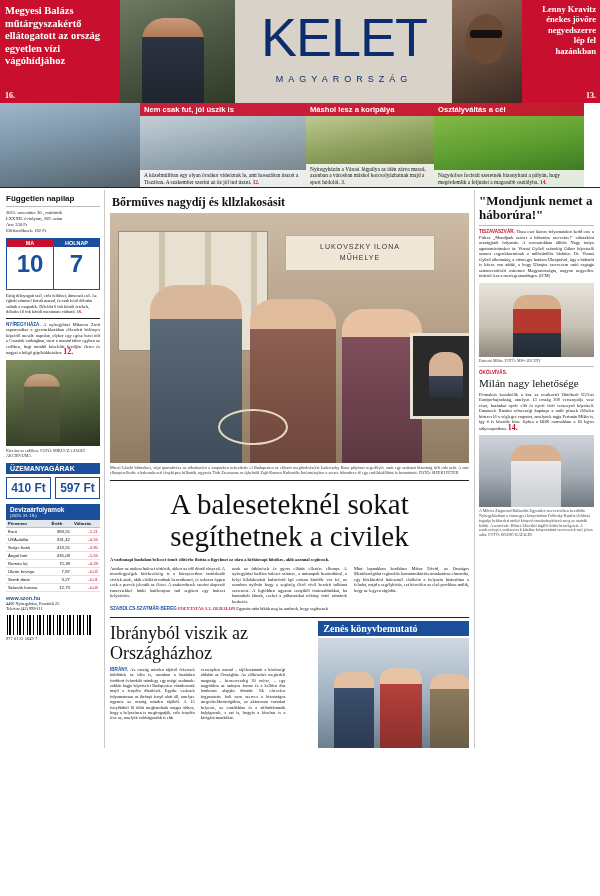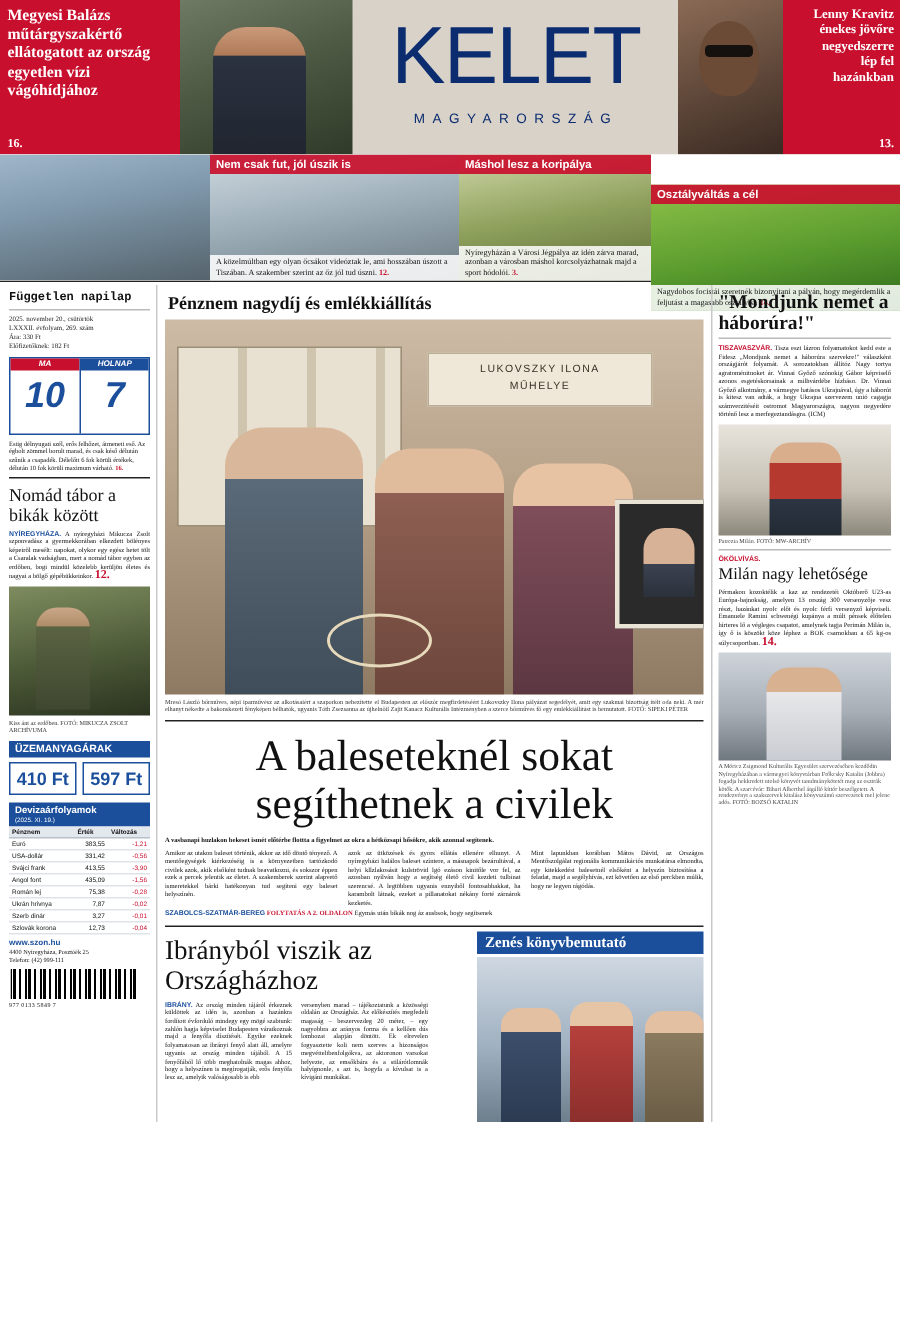--- a/index.html
+++ b/index.html
@@ -70,21 +70,21 @@
   }
   .rightbox .hl { font-weight:bold; font-size:8.6px; line-height:10.4px; text-align:right; }
   .rightbox .pg { position:absolute; bottom:3px; right:4px; font-size:8px; font-weight:bold; }
 
   
   .teasers { position:relative; width:600px; height:84px; background:#fff; display:flex; }
   .teaser { position:relative; height:84px; overflow:hidden; }
   .t1 { width:140px; }
   .t2 { width:128px; }
   .t3 { width:166px; }
-  .t4 { width:166px;margin-top:20px; }
+  .t4 { width:150px; }
   .teaser .img { position:absolute; left:0; top:0; width:100%; height:84px; }
   .t1 .img { background:linear-gradient(170deg,#9fb7c9 0%, #7f98ab 40%, #55636c 100%); }
   .t2 .img { background:linear-gradient(170deg,#cdd6a5 0%, #8ea05c 50%, #5c6b36 100%); }
   .t3 .img { background:linear-gradient(170deg,#cfd9df 0%, #9fb0bb 45%, #6a7880 100%); }
   .t4 .img { background:linear-gradient(170deg,#8fc24a 0%, #5a9b2e 55%, #2f6a1c 100%); }
   .teaser .band {
     position:absolute; left:0; top:0; width:100%; background:rgba(200,17,46,.93);
     color:#fff; font-weight:bold; font-size:7.6px; padding:2px 4px;
     font-family:"Liberation Sans", sans-serif;
   }
@@ -98,27 +98,27 @@
   
   .main { position:relative; width:600px; display:flex; }
   .col-left { width:104px; padding:4px 4px 0 6px; }
   .col-mid  { width:371px; padding:4px 5px 0 5px; border-left:1px solid #c9c9c9; border-right:1px solid #c9c9c9; }
   .col-right{ width:125px; padding:4px 6px 0 4px; }
 
   .rule { height:1px; background:#222; margin:3px 0; }
   .rule-thin { height:1px; background:#bbb; margin:3px 0; }
 
   
-  .masthead-lbl { font-weight:bold; font-size:8px; font-family:Liberation Mono, monospace; }
+  .masthead-lbl { font-weight:bold; font-size:8px; font-family:Liberation Sans, sans-serif; }
   .masthead-meta { font-size:4.6px; line-height:6px; color:#222; margin-top:2px; }
   .weather {
     margin-top:4px; border:1px solid #1b4f9c; height:52px; position:relative;
     display:flex;
   }
-  .weather .half { width:50%; position:relative;font-style:italic; }
+  .weather .half { width:50%; position:relative; }
   .weather .half + .half { border-left:1px solid #1b4f9c; }
   .weather .lab {
     background:#c8102e; color:#fff; text-align:center; font-size:5.4px; font-weight:bold;
     font-family:"Liberation Sans",sans-serif; padding:1px 0;
   }
   .weather .lab.blue { background:#1b4f9c; }
   .weather .deg {
     text-align:center; font-size:24px; font-weight:bold; color:#1b4f9c; line-height:34px;
     font-family:"Liberation Sans",sans-serif;
   }
@@ -350,21 +350,20 @@
           <div class="deg">7</div>
         </div>
       </div>
       <div class="weather-note">
         <span>Estig délnyugati szél, erős felhőzet, átmeneti eső. Az égbolt zömmel borult marad, és csak késő délután szűnik a csapadék. Délelőtt 6 fok körüli értékek, délután 10 fok körüli maximum várható.</span>
         <span class="pg">16.</span>
       </div>
 
       <div class="rule"></div>
 
-      <div class="lsec-title">Nomád tábor a bikák között</div>
       <div class="body-sm">
         <span class="dateline">NYÍREGYHÁZA.</span>
         <span>A nyíregyházi Mikucza Zsolt szponvadász a gyermekkorában elkezdett bölényes képeiről mesélt: napokat, olykor egy egész hetet tölt a Csaralak vadságban, mert a nomád tábor egyben az erdőben, bogi mindül közelebb kerüljön életes és nagyai a bölgő gépébükkeinkor.</span>
         <span class="pgnum-big">12.</span>
       </div>
 
       <div class="photo-left">
         <div class="sold"></div>
       </div>
       <div class="caption">Kiss ánt az erdőben. FOTÓ: MIKUCZA ZSOLT ARCHÍVUMA</div>
@@ -438,21 +437,21 @@
       <div class="imprint">
         <div class="web">www.szon.hu</div>
         <div style="white-space:pre-line;">4400 Nyíregyháza, Posztóék 25
 Telefon: (42) 999-111</div>
       </div>
       <div class="barcode"></div>
       <div class="barcode-num">977 0133 5849 7</div>
     </div>
 
     <div class="col-mid">
-      <div class="mid-kicker">Pénznem nagydíj és emlékkiállítás</div>
+      <div class="mid-kicker">Bőrműves nagydíj és kllzlakosásit</div>
       <div class="mid-photo">
         <div class="frames"></div>
         <div class="wallsign">LUKOVSZKY ILONA<br>MŰHELYE</div>
         <div class="manA"></div>
         <div class="manB"></div>
         <div class="womanC"></div>
         <div class="framed">
           <div class="face"></div>
         </div>
         <div class="necklace"></div>

